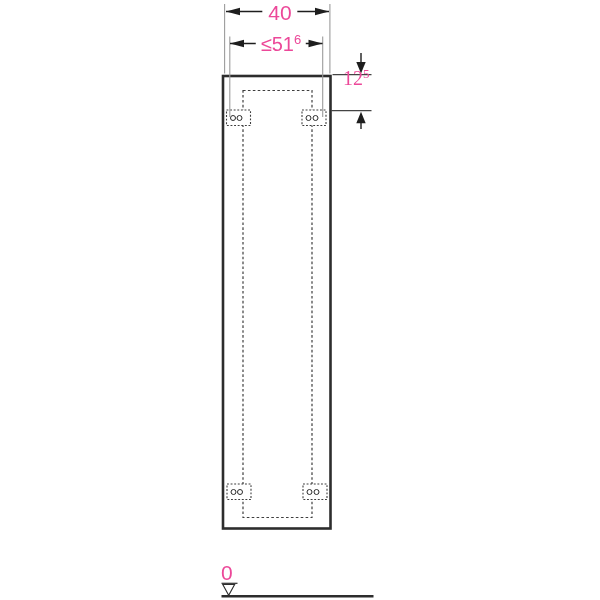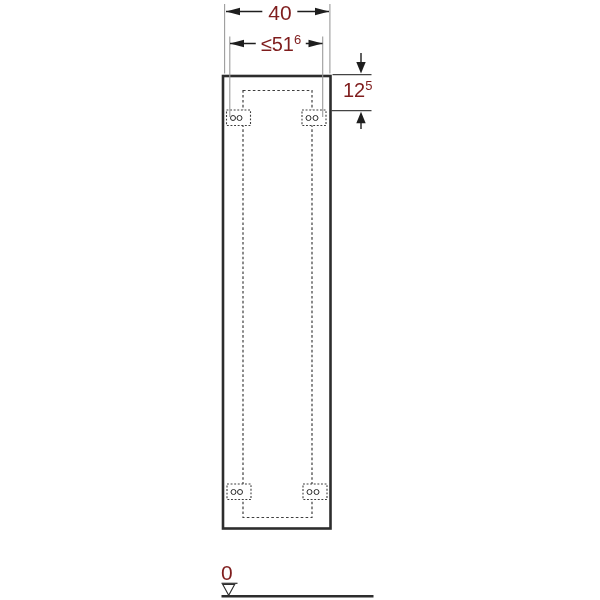--- a/index.html
+++ b/index.html
@@ -17,21 +17,21 @@
   }
   .drawing-svg {
     position: absolute;
     left: 0;
     top: 0;
     width: 600px;
     height: 600px;
   }
   .dim-label {
     position: absolute;
-    color: #7f1d1d;
+    color: #ec4899;
     background: #ffffff;
     white-space: nowrap;
     line-height: 1;
     user-select: none;
     text-align: right;
   }
   .dim-label.centered {
     transform: translate(-50%, -50%);
   }
   .dim-40 {
@@ -41,23 +41,24 @@
     padding: 0 6px;
   }
   .dim-36 {
     left: 281px;
     top: 43px;
     font-size: 20px;
     padding: 0 5px;
   }
   .dim-12 {
     left: 343px;
-    top: 79px;
+    top: 67px;
     font-size: 20px;
     background: transparent;
+    font-family: Liberation Serif, serif;
   }
   .datum-0 {
     left: 221px;
     top: 562px;
     font-size: 21px;
     background: transparent;
   }
   .sup {
     font-size: 13px;
     vertical-align: 7px;

